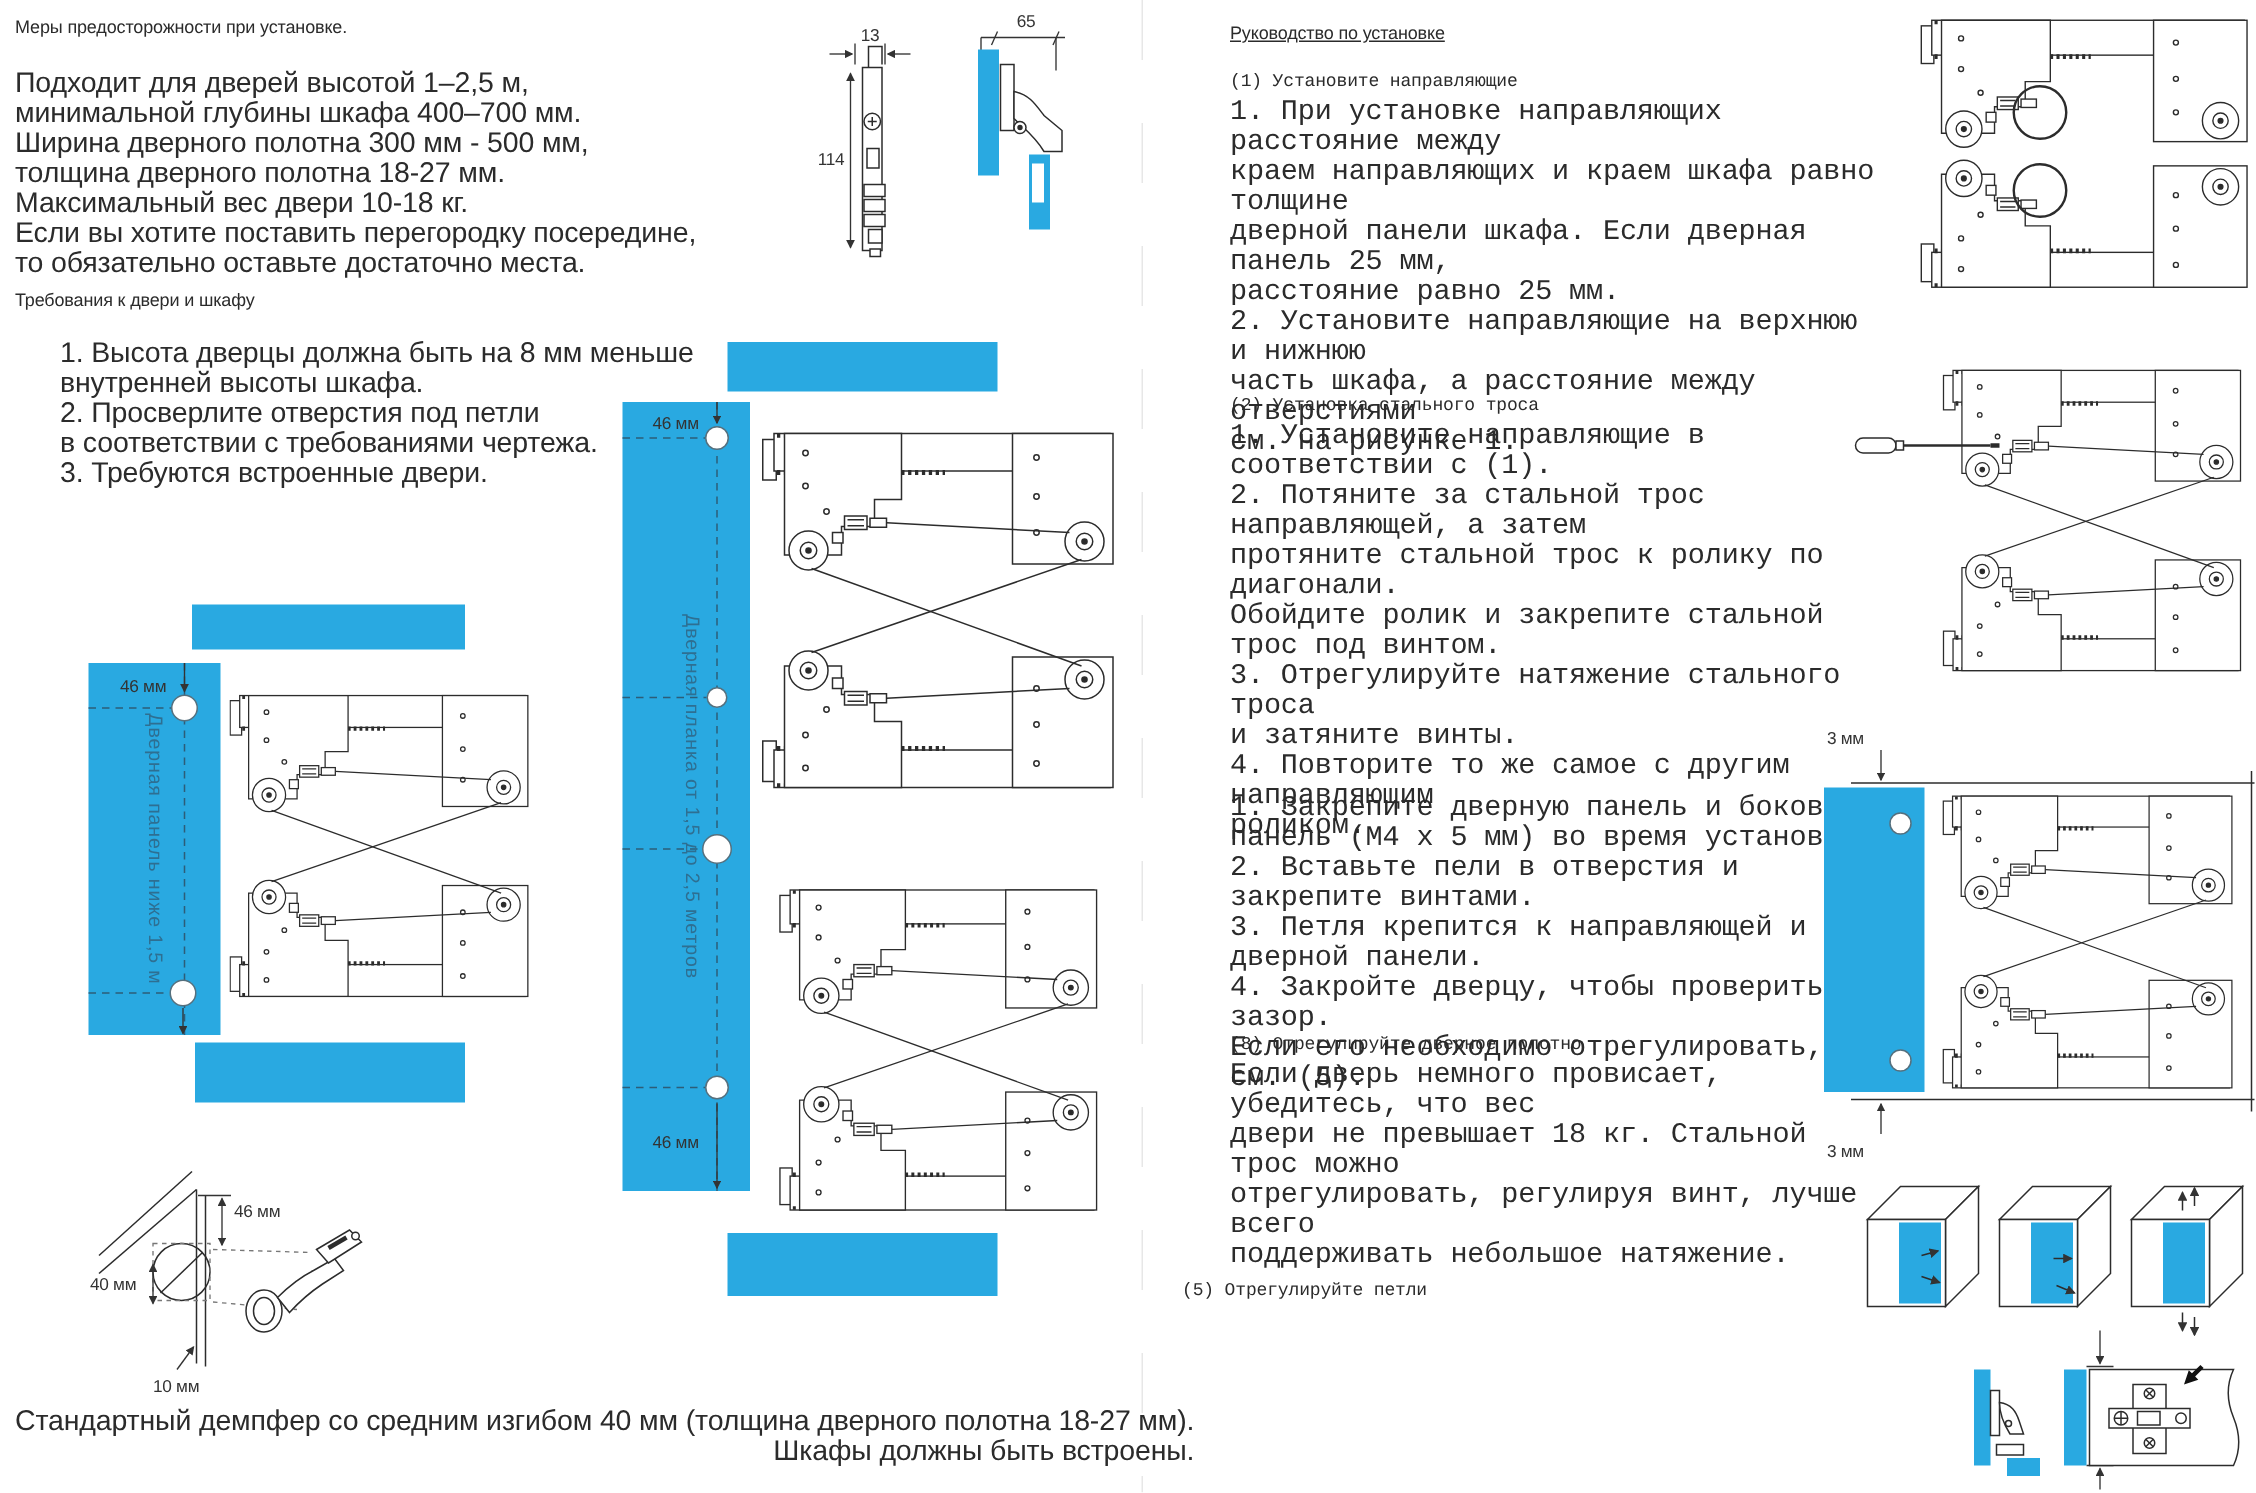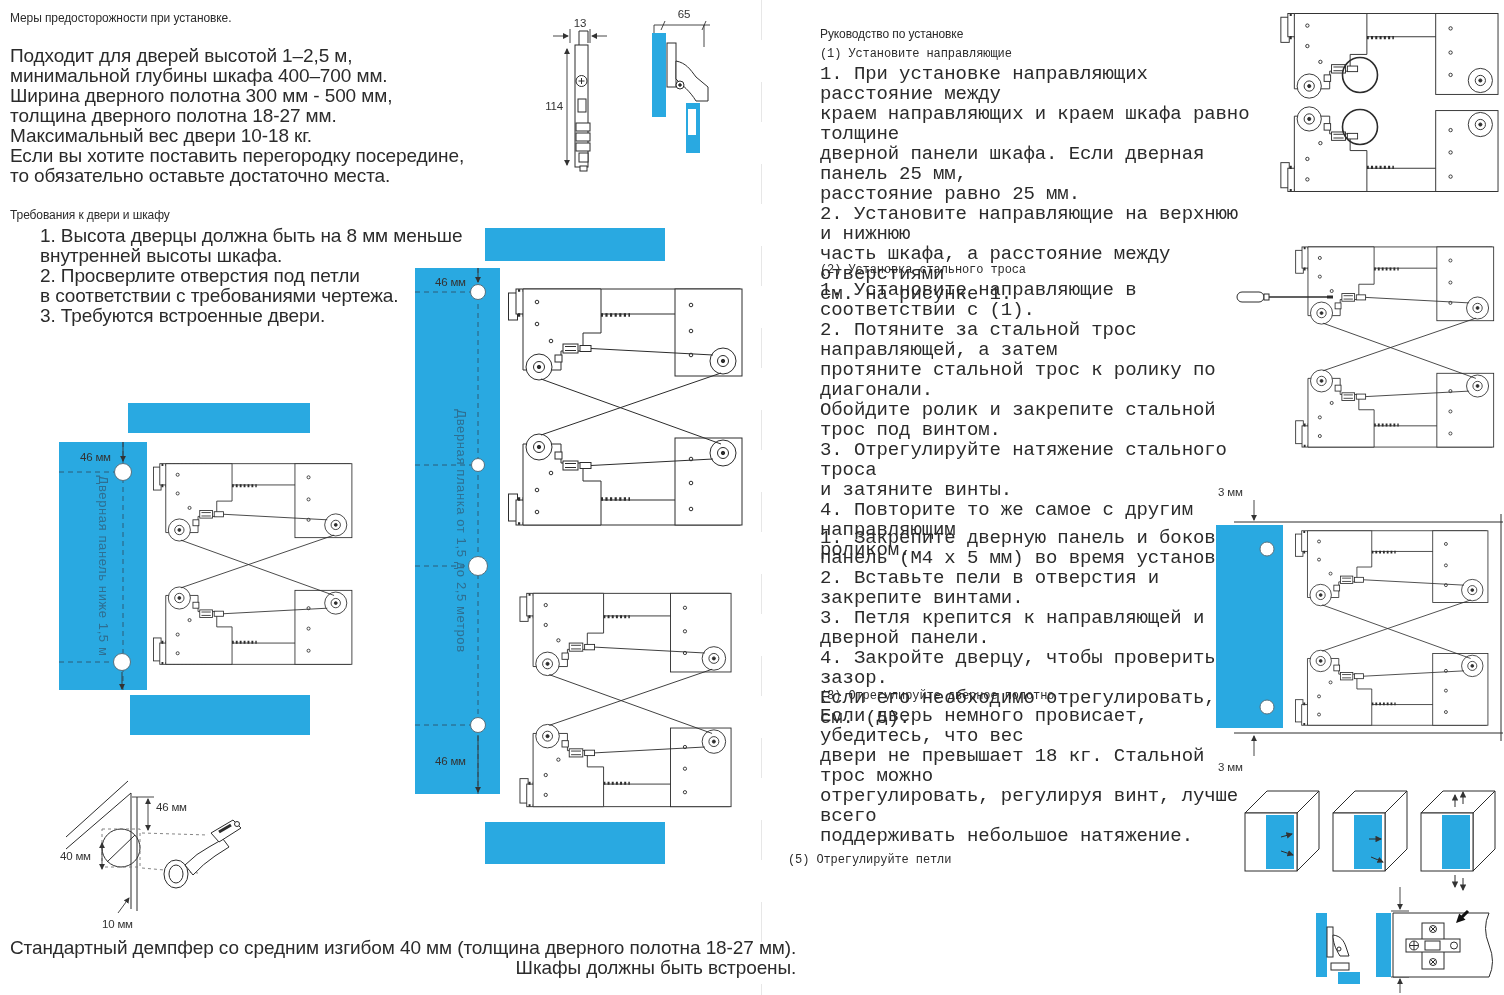--- a/index.html
+++ b/index.html
@@ -81,30 +81,30 @@
 <div class="divider"></div>
 
 <div class="txt heading" style="left:10px; top:8px;">Меры предосторожности при установке.</div>
 <div class="txt" style="left:10px; top:46px;">Подходит для дверей высотой 1–2,5 м,
 минимальной глубины шкафа 400–700 мм.
 Ширина дверного полотна 300 мм - 500 мм,
 толщина дверного полотна 18-27 мм.
 Максимальный вес двери 10-18 кг.
 Если вы хотите поставить перегородку посередине,
 то обязательно оставьте достаточно места.</div>
-<div class="txt heading" style="left:10px; top:190px;margin-top:15px;">Требования к двери и шкафу</div>
+<div class="txt heading" style="left:10px; top:190px;">Требования к двери и шкафу</div>
 <div class="txt" style="left:40px; top:226px;">1. Высота дверцы должна быть на 8 мм меньше
 внутренней высоты шкафа.
 2. Просверлите отверстия под петли
 в соответствии с требованиями чертежа.
 3. Требуются встроенные двери.</div>
 <div class="txt" style="left:10px; top:938px;text-align:right;">Стандартный демпфер со средним изгибом 40 мм (толщина дверного полотна 18-27 мм).
 Шкафы должны быть встроены.</div>
 
-<div class="txt heading" style="left:820px; top:24px;">Руководство по установке</div>
+<div class="txt heading" style="left:820px; top:12px;text-decoration:underline;">Руководство по установке</div>
 
 <div class="step" style="left:820px; top:44px;">
   <div class="txt heading" style="position:static">(1) Установите направляющие</div>
   <div class="txt step-body" style="position:static">1. При установке направляющих расстояние между
 краем направляющих и краем шкафа равно толщине
 дверной панели шкафа. Если дверная панель 25 мм,
 расстояние равно 25 мм.
 2. Установите направляющие на верхнюю и нижнюю
 часть шкафа, а расстояние между отверстиями
 см. на рисунке 1.</div>

